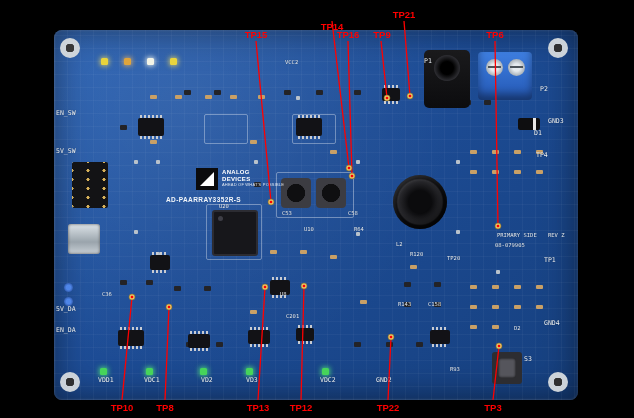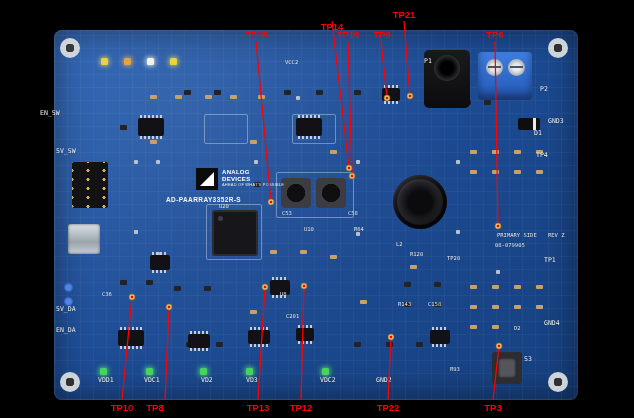--- a/index.html
+++ b/index.html
@@ -159,21 +159,21 @@
 
     <div class="adilogo" style="left:142px;top:138px"></div>
     <div class="aditext" style="left:168px;top:139px">
       <span class="n">ANALOG</span>
       <span class="n">DEVICES</span>
       <span class="t">AHEAD OF WHAT'S POSSIBLE</span>
     </div>
     <div class="partnum" style="left:112px;top:166px">AD-PAARRAY3352R-S</div>
   </div>
 
-  <span class="silk" style="left:40px;top:110px">EN_SW</span>
+  <span class="silk" style="left:56px;top:110px">EN_SW</span>
   <span class="silk" style="left:56px;top:148px">5V_SW</span>
   <span class="silk" style="left:56px;top:306px">5V_DA</span>
   <span class="silk" style="left:56px;top:327px">EN_DA</span>
   <span class="silk" style="left:98px;top:377px">VDD1</span>
   <span class="silk" style="left:144px;top:377px">VDC1</span>
   <span class="silk" style="left:201px;top:377px">VD2</span>
   <span class="silk" style="left:246px;top:377px">VD3</span>
   <span class="silk" style="left:320px;top:377px">VDC2</span>
   <span class="silk" style="left:376px;top:377px">GND2</span>
   <span class="silk" style="left:548px;top:118px">GND3</span>
@@ -245,19 +245,19 @@
     </g>
   </svg>
 
   <div class="tp" style="left:332px;top:22px">TP14</div>
   <div class="tp" style="left:404px;top:10px">TP21</div>
   <div class="tp" style="left:256px;top:30px">TP15</div>
   <div class="tp" style="left:348px;top:30px">TP16</div>
   <div class="tp" style="left:382px;top:30px">TP9</div>
   <div class="tp" style="left:495px;top:30px">TP6</div>
   <div class="tp" style="left:122px;top:403px">TP10</div>
-  <div class="tp" style="left:155px;top:403px">TP8</div>
+  <div class="tp" style="left:165px;top:403px">TP8</div>
   <div class="tp" style="left:258px;top:403px">TP13</div>
   <div class="tp" style="left:301px;top:403px">TP12</div>
   <div class="tp" style="left:388px;top:403px">TP22</div>
   <div class="tp" style="left:493px;top:403px">TP3</div>
 
 </div>
 
 </body></html>

